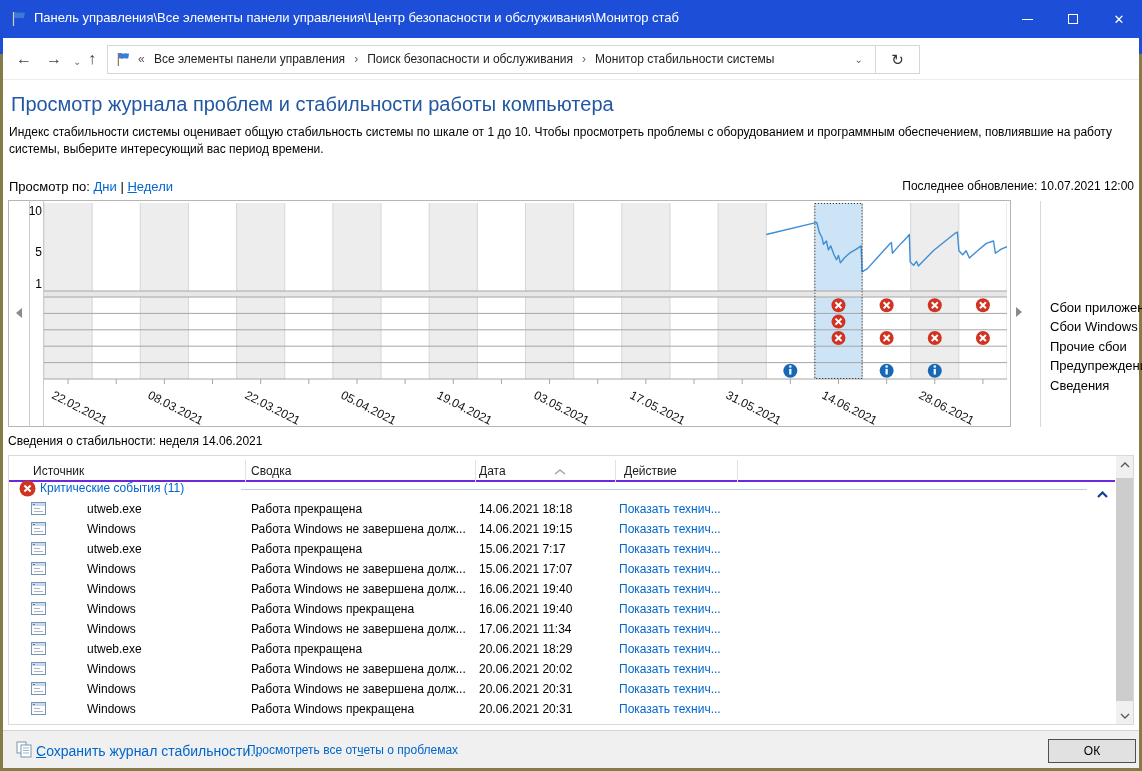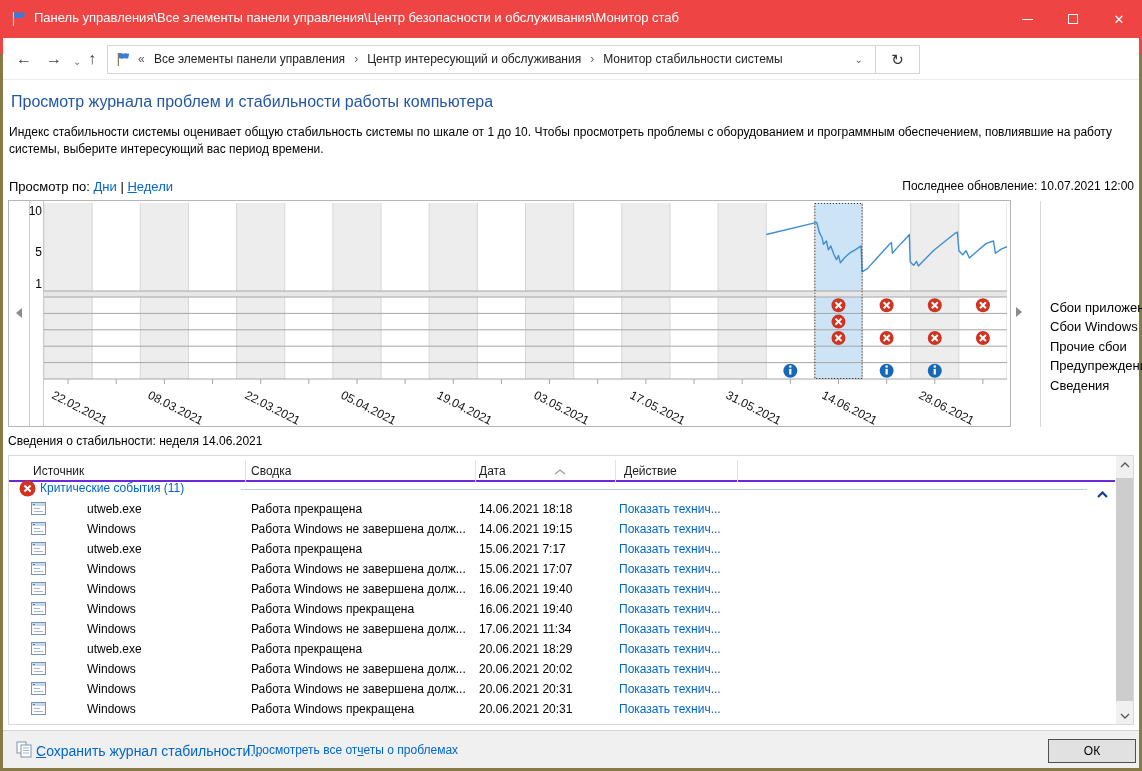--- a/index.html
+++ b/index.html
@@ -1,20 +1,20 @@
 <!DOCTYPE html>
 <html><head>
 <meta charset="utf-8">
 <style>
   html,body{margin:0;padding:0;background:#fff;}
   *{box-sizing:border-box;font-family:"Liberation Sans",sans-serif;}
   .window{position:relative;width:1142px;height:771px;background:#867a46;overflow:hidden;}
   .inner{position:absolute;left:3px;right:3px;top:38px;bottom:3px;background:#fff;}
   
-  .titlebar{position:absolute;left:0;top:0;width:1142px;height:54px;background:#ef4444;color:#fff;}
+  .titlebar{position:absolute;left:0;top:0;width:1142px;height:54px;background:#1d4ed8;color:#fff;}
   .tflag{position:absolute;left:11px;top:11px;}
   .ttitle{position:absolute;left:34px;top:10px;font-size:13px;white-space:nowrap;}
   .wbtns{position:absolute;right:0;top:0;height:38px;display:flex;}
   .wbtn{width:46px;height:38px;display:flex;align-items:center;justify-content:center;color:#fff;font-size:13px;}
   .minbar{width:11px;height:1px;background:#fff;display:block;}
   .maxbox{width:10px;height:10px;border:1px solid #fff;display:block;}
   
   .navbar{position:absolute;left:3px;top:38px;width:1136px;height:42px;background:#fff;border-bottom:1px solid #ececec;}
   .navico{position:absolute;top:13px;font-size:16px;color:#444;line-height:16px;}
   .navchev{position:absolute;top:18px;font-size:10px;color:#777;}
@@ -25,21 +25,21 @@
   #crumbs{position:absolute;left:46px;top:6px;font-size:12px;color:#222;white-space:nowrap;}
   .csep{color:#666;margin:0 9px;font-size:12px;}
   .crumb{cursor:default;}
   .addr .addrchev{position:absolute;right:12px;top:8px;color:#666;font-size:10px;}
   .refresh{left:872px;width:45px;text-align:center;font-size:15px;color:#333;line-height:27px;}
   .search{left:920px;width:214px;}
   .search input{position:absolute;left:0;top:0;width:100%;height:100%;border:none;outline:none;padding:0 28px 0 9px;font-size:12px;color:#333;}
   .search input::placeholder{color:#767676;}
   .mag{position:absolute;right:10px;top:8px;}
   
-  .h1{position:absolute;left:11px;top:93px;font-size:16px;color:#2257a4;}
+  .h1{position:absolute;left:11px;top:93px;font-size:20px;color:#2257a4;}
   .desc{position:absolute;left:9px;top:124px;width:1124px;font-size:12px;line-height:17px;color:#000;}
   .viewrow{position:absolute;left:9px;top:179px;font-size:13px;color:#000;}
   .lastupd{position:absolute;right:8px;top:179px;font-size:12px;color:#000;}
   a.lnk{color:#0066cc;text-decoration:none;cursor:pointer;}
   a.lnk u{text-decoration:underline;}
   
   .chartbox{position:absolute;left:8px;top:200px;width:1003px;height:227px;border:1px solid #b5b5b5;background:#fff;}
   .vsep{position:absolute;top:0;width:1px;height:225px;background:#cccccc;}
   .larrow{position:absolute;left:7px;top:107px;width:0;height:0;border-top:5px solid transparent;border-bottom:5px solid transparent;border-right:6px solid #8a8a8a;}
   .ytick{position:absolute;left:18px;width:15px;height:16px;line-height:16px;text-align:right;font-size:12px;color:#000;}
@@ -108,21 +108,21 @@
     <span class="navico" style="left:85px">↑</span>
 
     <div class="box addr">
       <span class="aflag">
         <svg width="15" height="15" viewBox="0 0 16 16">
             <path d="M2.5 1 L2.5 15" stroke="#8a6d3b" stroke-width="1.2"></path>
             <path d="M3 1.5 C5 0.4 6.8 2.3 9 1.6 C11.2 0.9 12.6 2.2 14 1.6 L13 6.8 C11.4 7.6 9.8 6.2 7.6 7 C5.6 7.7 4 6.4 3 6.9 Z" fill="#3a7bd6"></path>
           </svg>
       </span>
       <span class="ovf">«</span>
-      <span id="crumbs"><span class="crumb">Все элементы панели управления</span><span class="csep">›</span><span class="crumb">Центр интересующий и обслуживания</span><span class="csep">›</span><span class="crumb">Монитор стабильности системы</span></span>
+      <span id="crumbs"><span class="crumb">Все элементы панели управления</span><span class="csep">›</span><span class="crumb">Поиск безопасности и обслуживания</span><span class="csep">›</span><span class="crumb">Монитор стабильности системы</span></span>
       <span class="addrchev">⌄</span>
     </div>
     <div class="box refresh">↻</div>
   </div>
 
   <div class="h1">Просмотр журнала проблем и стабильности работы компьютера</div>
   <div class="desc">Индекс стабильности системы оценивает общую стабильность системы по шкале от 1 до 10. Чтобы просмотреть проблемы с оборудованием и программным обеспечением, повлиявшие на работу системы, выберите интересующий вас период времени.</div>
 
   <div class="viewrow">
     <span>Просмотр по:</span>

